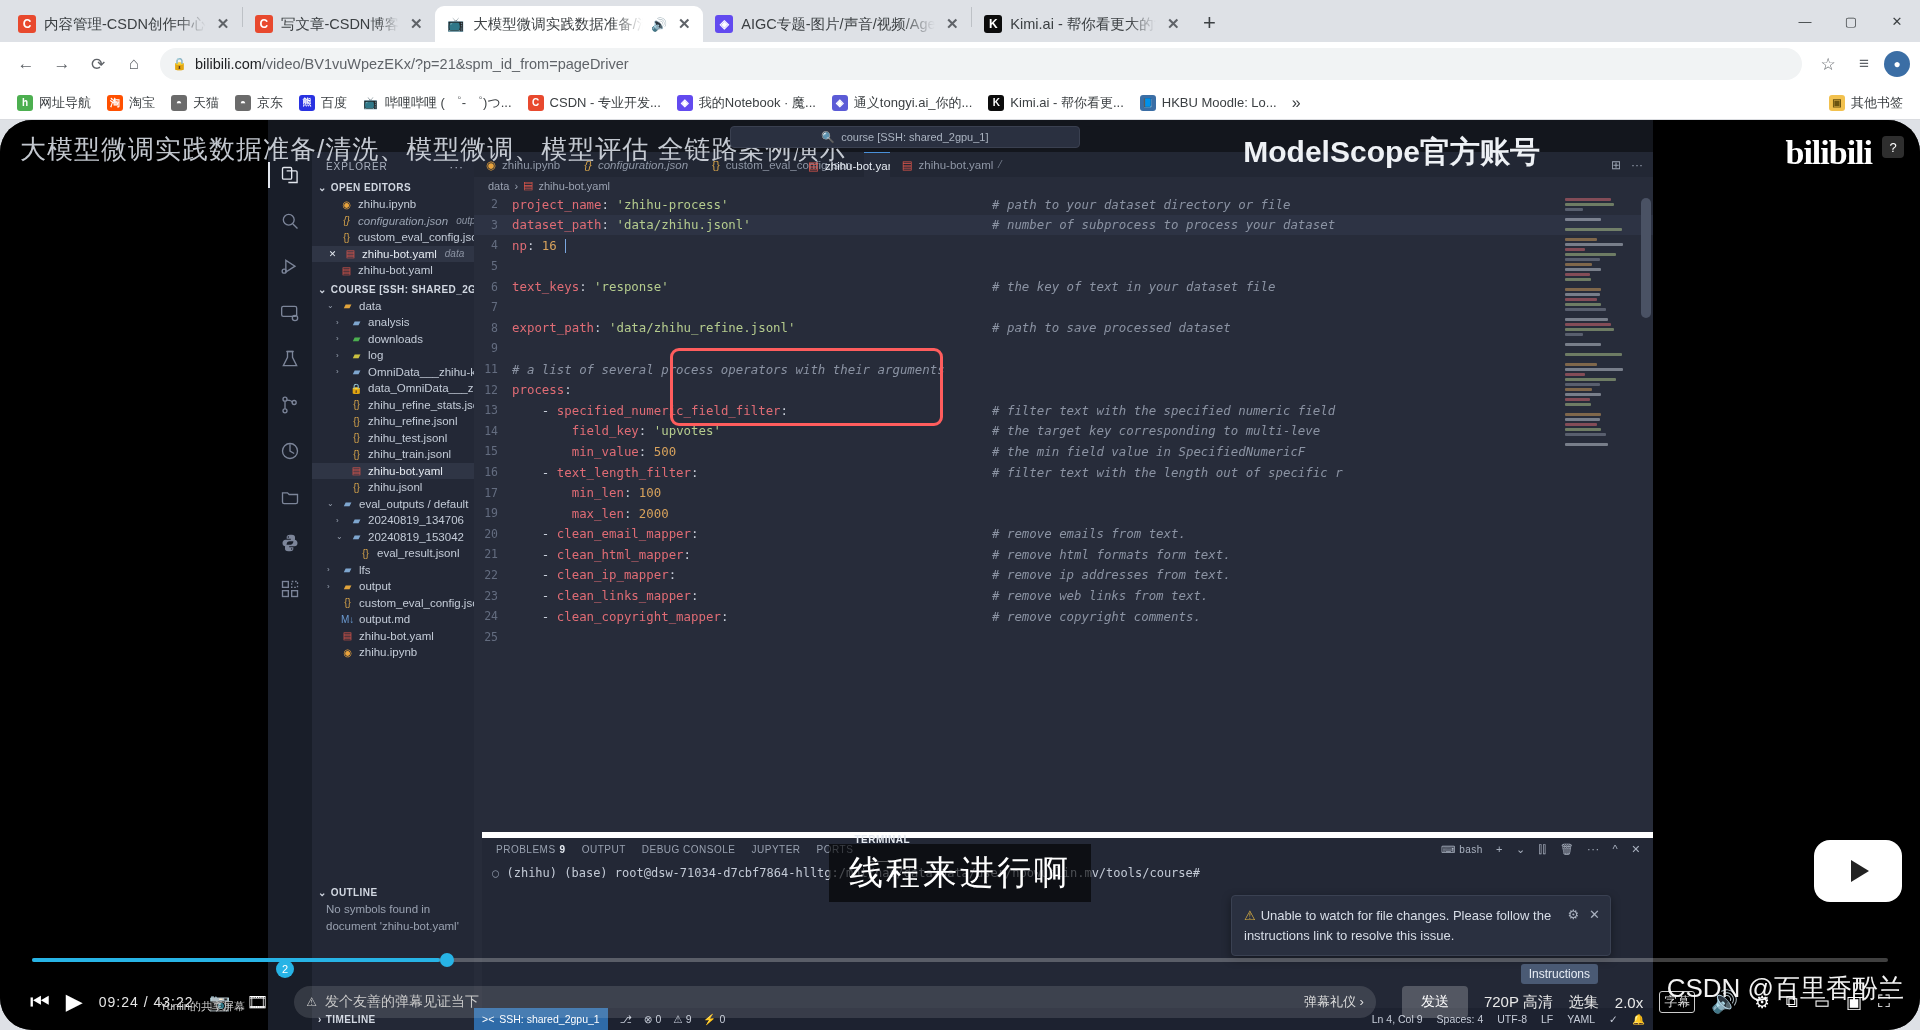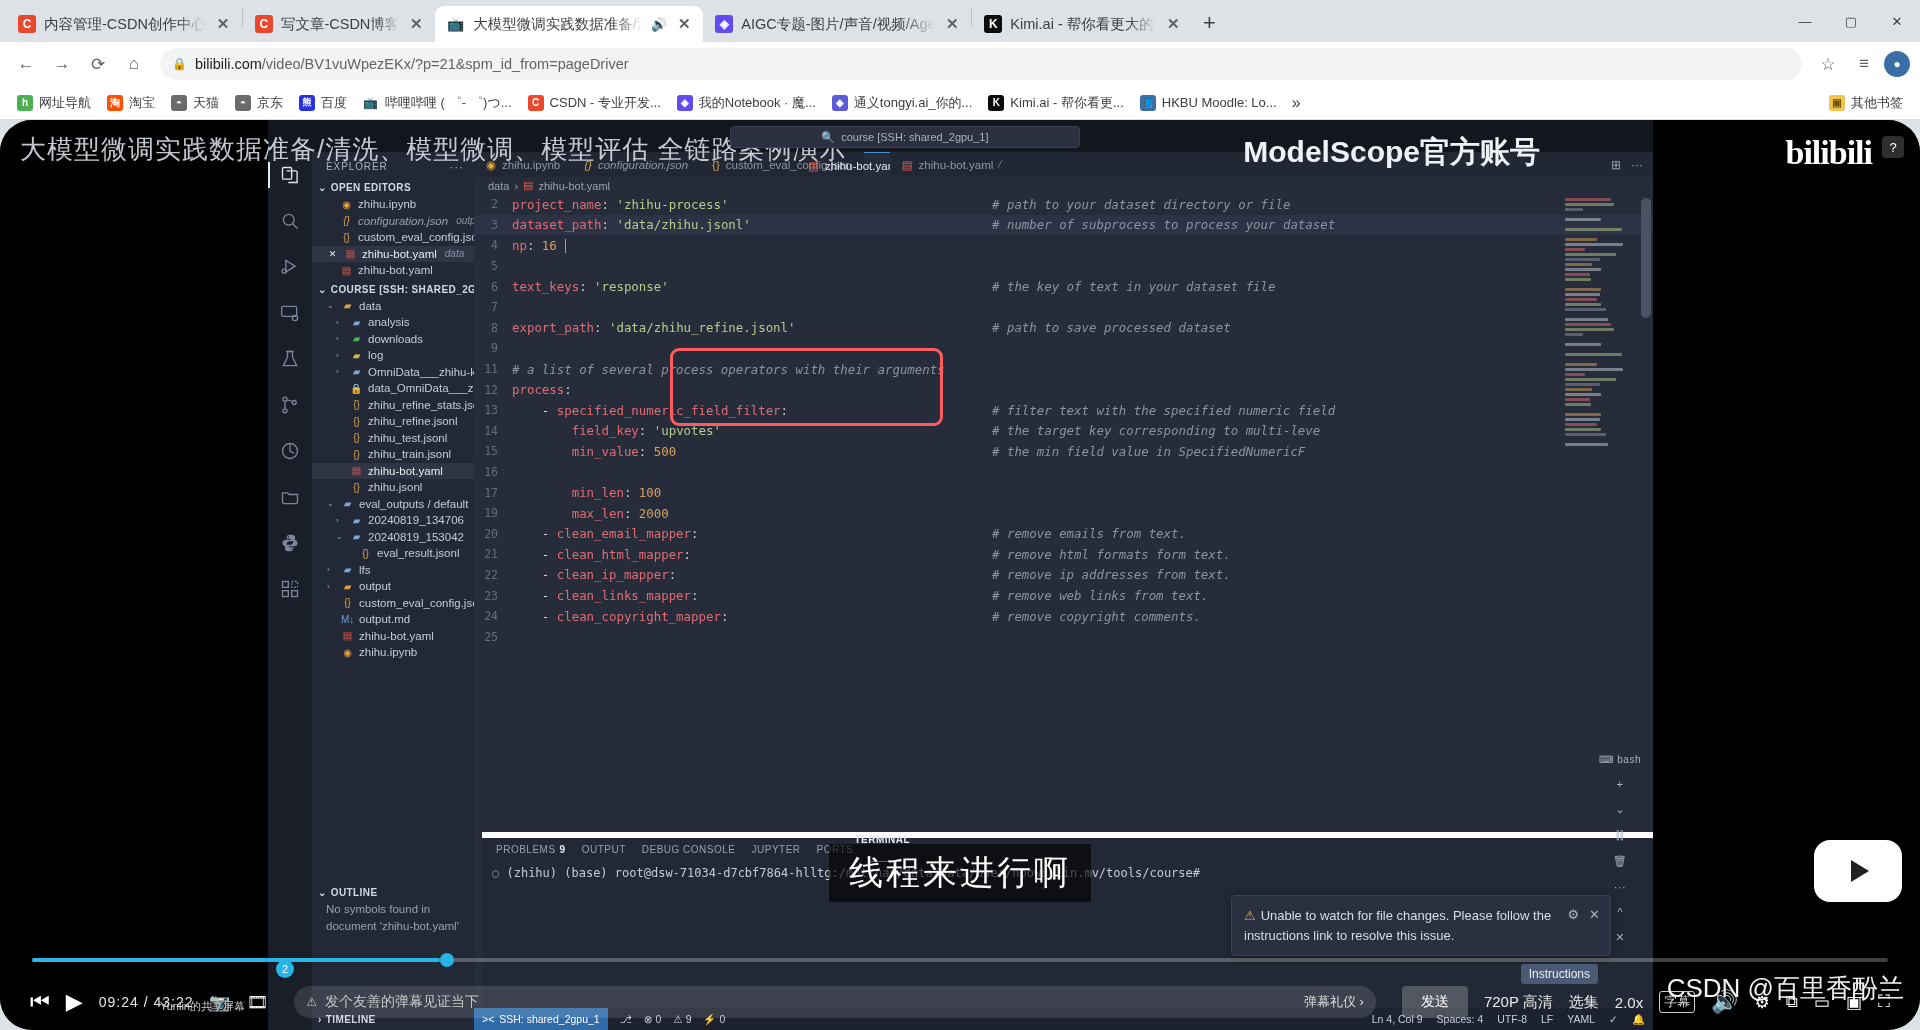--- a/index.html
+++ b/index.html
@@ -168,21 +168,21 @@
     background:#4a5264; border-radius:5px; }
 
   
   .panel { position:absolute; left:8px; right:0; bottom:22px; height:176px; background:#232836;
     border-top:6px solid #ffffff; }
   .panel-tabs { height:22px; display:flex; align-items:center; gap:16px; padding-left:14px;
     font-size:10px; letter-spacing:.5px; color:#99a1b0; position:relative; }
   .panel-tabs .pt.act { color:#e6ebf2; font-weight:bold; border-bottom:1px solid #e6ebf2; padding-bottom:18px; }
   .panel-tabs .badge { color:#e6ebf2; font-weight:bold; margin-left:-12px;}
   .panel-right { margin-left:auto; display:flex; align-items:center; gap:13px; padding-right:12px;
-    font-size:11px; color:#aab2c0;flex-direction:column; }
+    font-size:11px; color:#aab2c0; }
   .term { padding:6px 0 0 10px; font-family:"DejaVu Sans Mono", monospace; font-size:12px;
     color:#c3cad6; white-space:nowrap; }
 
   .statusbar { position:absolute; left:0; right:0; bottom:0; height:22px; background:#1d2230;
     display:flex; align-items:center; font-size:10.5px; color:#c6ccd8; padding:0 8px; gap:12px; }
   .sb-right { margin-left:auto; display:flex; align-items:center; gap:14px; }
   .remote { background:#2f6ba8; color:#fff; padding:0 8px; height:22px; display:flex;
     align-items:center; gap:5px; margin-left:-8px; }
 
   
@@ -666,21 +666,21 @@
               <div class="cline"><span class="gut">5</span><span class="ctext"></span></div>
               <div class="cline"><span class="gut">6</span><span class="ctext"><span class="p"></span><span class="k">text_keys</span><span class="p">:</span><span class="s"> 'response'</span><span class="cmt"># the key of text in your dataset file</span></span></div>
               <div class="cline"><span class="gut">7</span><span class="ctext"></span></div>
               <div class="cline"><span class="gut">8</span><span class="ctext"><span class="p"></span><span class="k">export_path</span><span class="p">:</span><span class="s"> 'data/zhihu_refine.jsonl'</span><span class="cmt"># path to save processed dataset</span></span></div>
               <div class="cline"><span class="gut">9</span><span class="ctext"></span></div>
               <div class="cline"><span class="gut">11</span><span class="ctext"><span class="c"># a list of several process operators with their arguments</span></span></div>
               <div class="cline"><span class="gut">12</span><span class="ctext"><span class="p"></span><span class="k">process</span><span class="p">:</span></span></div>
               <div class="cline"><span class="gut">13</span><span class="ctext"><span class="p">    </span><span class="p">- </span><span class="k">specified_numeric_field_filter</span><span class="p">:</span><span class="cmt"># filter text with the specified numeric field </span></span></div>
               <div class="cline"><span class="gut">14</span><span class="ctext"><span class="p">        </span><span class="k">field_key</span><span class="p">:</span><span class="s"> 'upvotes'</span><span class="cmt"># the target key corresponding to multi-leve</span></span></div>
               <div class="cline"><span class="gut">15</span><span class="ctext"><span class="p">        </span><span class="k">min_value</span><span class="p">:</span><span class="n"> 500</span><span class="cmt"># the min field value in SpecifiedNumericF</span></span></div>
-              <div class="cline"><span class="gut">16</span></div>
+              <div class="cline"><span class="gut">16</span><span class="ctext"><span class="p">    </span><span class="p">- </span><span class="k">text_length_filter</span><span class="p">:</span><span class="cmt"># filter text with the length out of specific r</span></span></div>
               <div class="cline"><span class="gut">17</span><span class="ctext"><span class="p">        </span><span class="k">min_len</span><span class="p">:</span><span class="n"> 100</span></span></div>
               <div class="cline"><span class="gut">19</span><span class="ctext"><span class="p">        </span><span class="k">max_len</span><span class="p">:</span><span class="n"> 2000</span></span></div>
               <div class="cline"><span class="gut">20</span><span class="ctext"><span class="p">    </span><span class="p">- </span><span class="k">clean_email_mapper</span><span class="p">:</span><span class="cmt"># remove emails from text.</span></span></div>
               <div class="cline"><span class="gut">21</span><span class="ctext"><span class="p">    </span><span class="p">- </span><span class="k">clean_html_mapper</span><span class="p">:</span><span class="cmt"># remove html formats form text.</span></span></div>
               <div class="cline"><span class="gut">22</span><span class="ctext"><span class="p">    </span><span class="p">- </span><span class="k">clean_ip_mapper</span><span class="p">:</span><span class="cmt"># remove ip addresses from text.</span></span></div>
               <div class="cline"><span class="gut">23</span><span class="ctext"><span class="p">    </span><span class="p">- </span><span class="k">clean_links_mapper</span><span class="p">:</span><span class="cmt"># remove web links from text.</span></span></div>
               <div class="cline"><span class="gut">24</span><span class="ctext"><span class="p">    </span><span class="p">- </span><span class="k">clean_copyright_mapper</span><span class="p">:</span><span class="cmt"># remove copyright comments.</span></span></div>
               <div class="cline"><span class="gut">25</span><span class="ctext"></span></div>
             </div>
 

